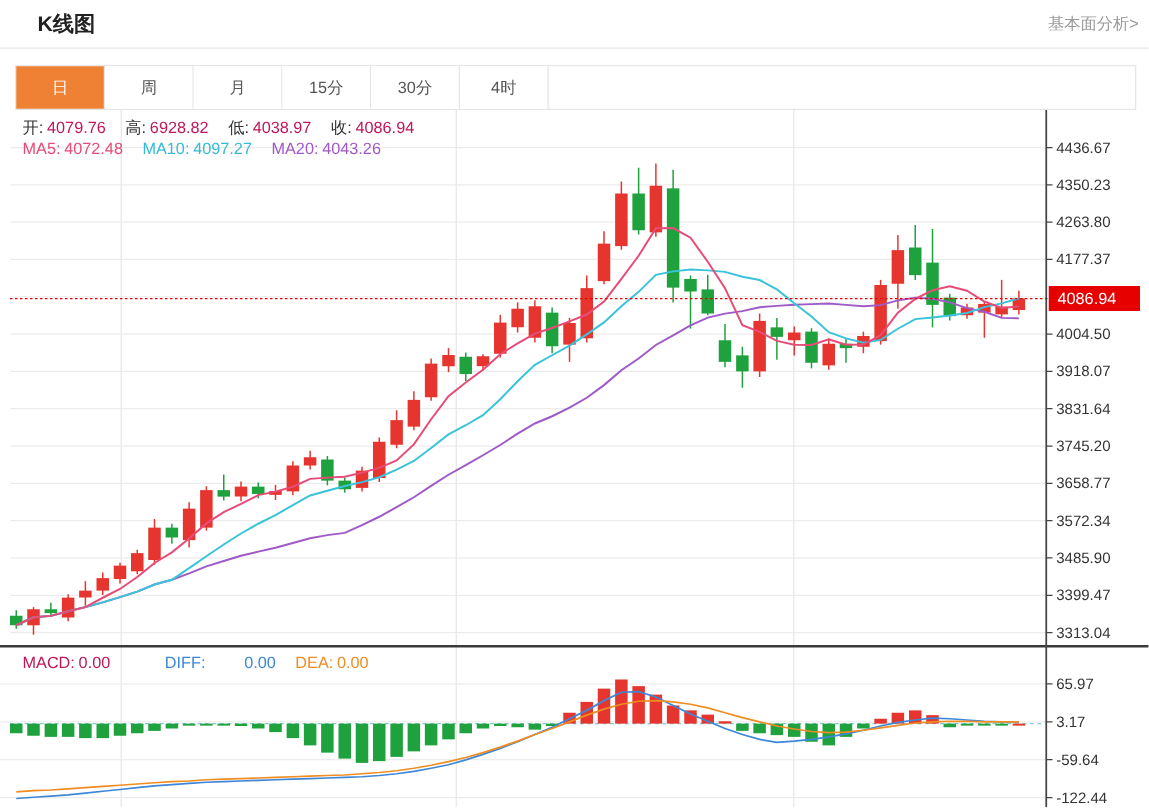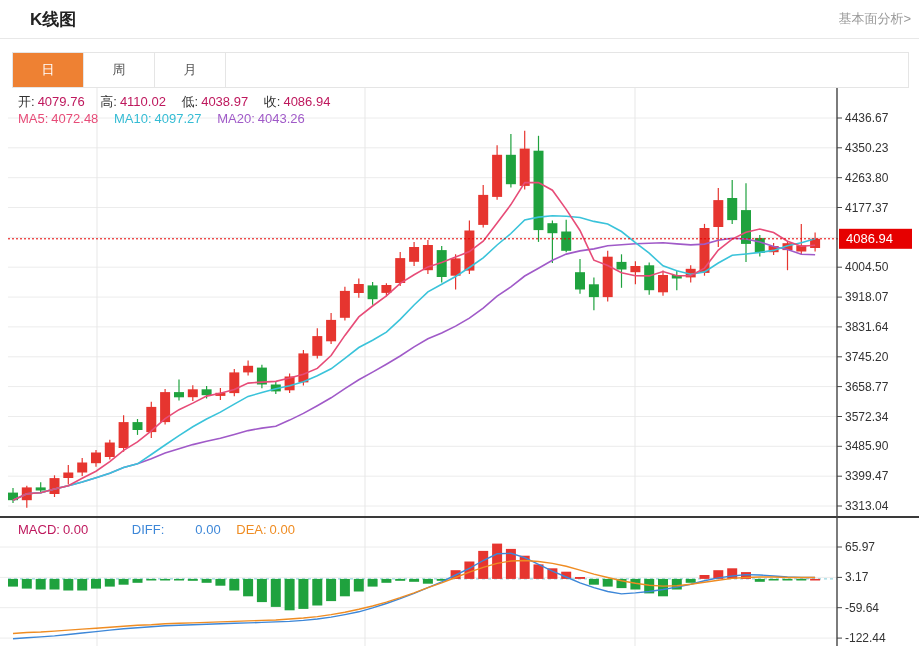--- a/index.html
+++ b/index.html
@@ -41,26 +41,29 @@
 <body>
 
 <div class="page-title">K线图</div>
 <div class="fund-link">基本面分析&gt;</div>
 <div class="top-divider"></div>
 
 <div class="tab-bar">
     <div class="tab active">日</div>
     <div class="tab">周</div>
     <div class="tab">月</div>
+    <div class="tab">15分</div>
+    <div class="tab">30分</div>
+    <div class="tab">4时</div>
     <div class="tab-filler"></div>
   </div>
 
 <div class="legend legend-ohlc">
   <span class="lbl">开:</span><span class="val red">4079.76</span>
-  <span class="lbl">高:</span><span class="val red">4110.02</span>
+  <span class="lbl">高:</span><span class="val red">6928.82</span>
   <span class="lbl">低:</span><span class="val red">4038.97</span>
   <span class="lbl">收:</span><span class="val red">4086.94</span>
 </div>
 
 <div class="legend legend-ma">
   <span class="pink">MA5:</span><span class="val pink">4072.48</span>
   <span class="cyan">MA10:</span><span class="val cyan">4097.27</span>
   <span class="purple">MA20:</span><span class="val purple">4043.26</span>
 </div>
 

